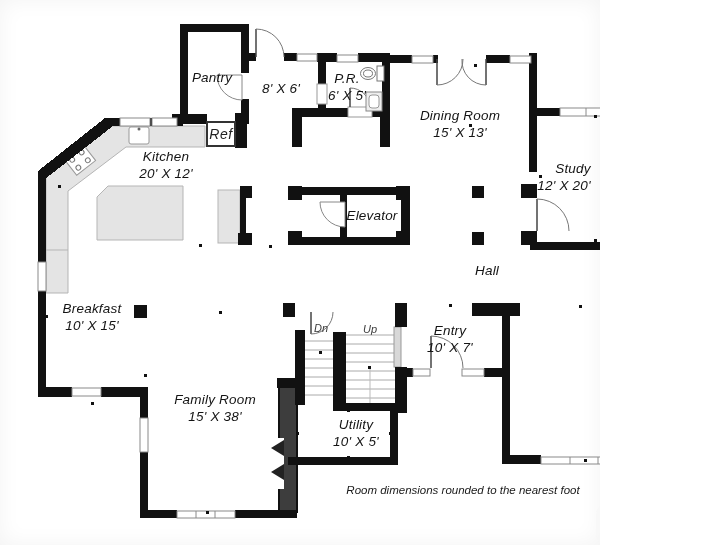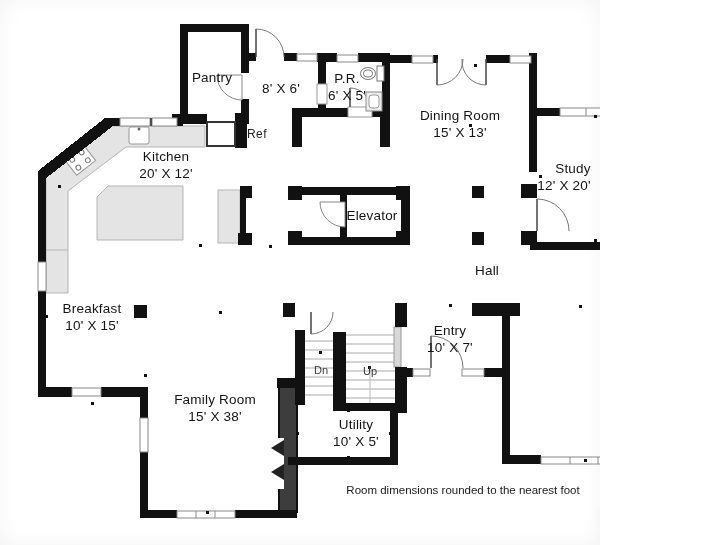--- a/index.html
+++ b/index.html
@@ -1,35 +1,36 @@
 <!DOCTYPE html>
 <html><head>
 <meta charset="utf-8">
 <style>
   html,body{margin:0;padding:0;background:#ffffff;}
   #stage{
     position:relative;width:600px;height:545px;background:#ffffff;overflow:hidden;
     box-shadow:inset 0 0 22px rgba(0,0,0,0.05);
     font-family:"Liberation Sans", sans-serif;
+    font-style:italic;
   }
   #planSvg{position:absolute;left:0;top:0;}
   .room-label{
     position:absolute;transform:translate(-50%,-50%);
     text-align:center;font-size:13.5px;line-height:17px;color:#141414;
     white-space:nowrap;letter-spacing:.2px;z-index:3;
   }
   .room-label span{display:block;}
   .room-label span:empty{display:none;}
   .small-label{
     position:absolute;transform:translate(-50%,-50%);
-    font-size:11px;color:#3a3a3a;white-space:nowrap;z-index:3;margin-top:42px;
+    font-size:11px;color:#3a3a3a;white-space:nowrap;z-index:3;
   }
   .ref-label{
     position:absolute;transform:translate(-50%,-50%);
-    font-size:12px;color:#222;letter-spacing:.5px;z-index:3;margin-left:36px;
+    font-size:14px;color:#222;letter-spacing:.5px;z-index:3;
   }
   .footnote{
     position:absolute;transform:translate(-50%,-50%);
     font-size:11.5px;color:#1a1a1a;white-space:nowrap;z-index:3;
   }
   .watermark{
     position:absolute;left:596px;top:504px;width:96px;height:41px;
     background:#f7f7f7;opacity:.75;border-radius:10px;z-index:1;
   }
 </style>

